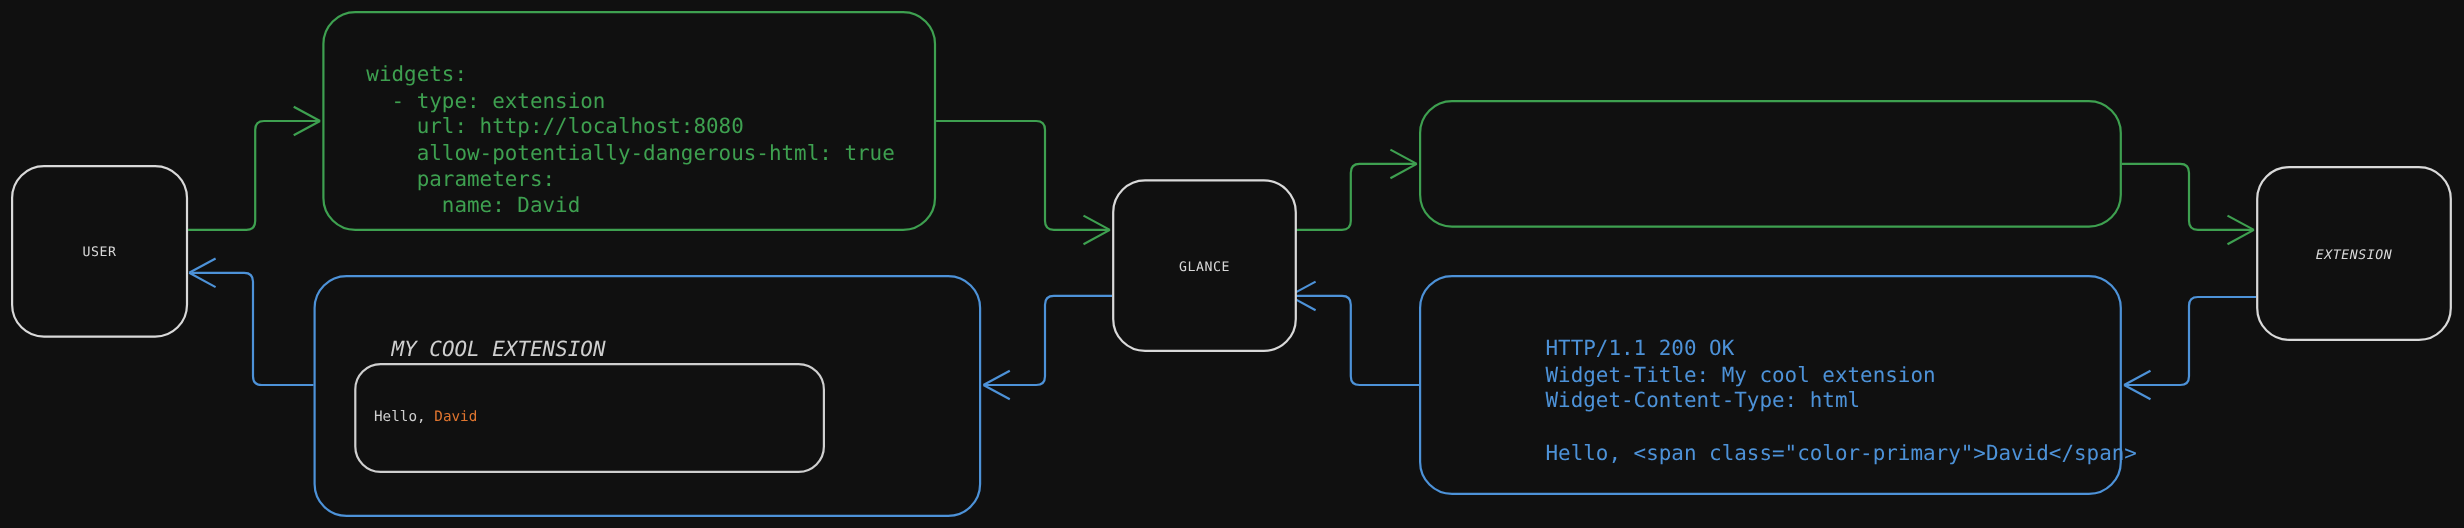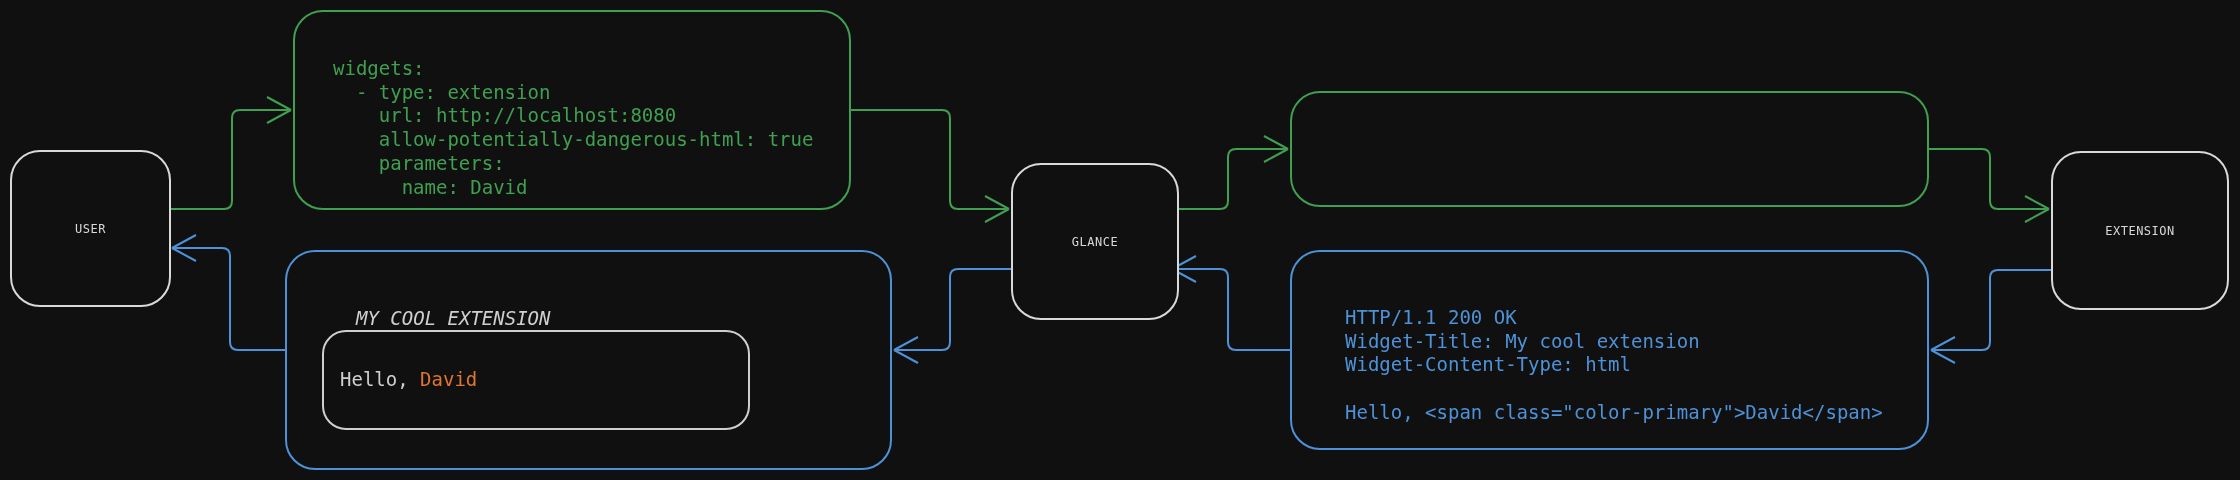--- a/index.html
+++ b/index.html
@@ -36,21 +36,21 @@
     font-family:"DejaVu Sans Mono", monospace;
     font-size:19px;line-height:23.7px;white-space:pre;
   }
   .code-green{color:var(--request-flow);}
   .code-blue{color:var(--response-flow);}
   .code-gray{color:var(--text);}
   .inner-widget{
     position:absolute;left:322px;top:330px;width:428px;height:100px;
     border:2px solid var(--text);border-radius:24px;box-sizing:border-box;
   }
-  .greeting{position:absolute;left:340px;top:368px;font-size:19px;line-height:23.7px;white-space:pre;}
+  .greeting{position:absolute;left:340px;top:368px;font-size:13px;line-height:23.7px;white-space:pre;}
   .greeting .prefix{color:var(--text);}
   .greeting .name{color:var(--accent-name);}
 </style>
 </head>
 <body>
 
 <div class="canvas">
 
   <svg class="connectors" viewBox="0 0 2240 480" xmlns="http://www.w3.org/2000/svg">
 
@@ -74,36 +74,36 @@
   </svg>
 
   <div class="box node" style="left:10px;top:150px;width:161px;height:157px;">
     <span>USER</span>
   </div>
 
   <div class="box node" style="left:1011px;top:163px;width:168px;height:157px;">
     <span>GLANCE</span>
   </div>
 
-  <div class="box node" style="left:2051px;top:151px;width:178px;height:159px;">
+  <div class="box node" style="left:2051px;top:151px;width:178px;height:159px;font-style:italic;">
     <span>EXTENSION</span>
   </div>
 
   <div class="box msg-green" style="left:293px;top:10px;width:558px;height:200px;"></div>
   <pre class="code code-green" style="left:317px;top:41px;">widgets:
   - type: extension
     url: http://localhost:8080
     allow-potentially-dangerous-html: true
     parameters:
       name: David</pre>
 
   <div class="box msg-green" style="left:1290px;top:91px;width:639px;height:116px;"></div>
 
   <div class="box msg-blue" style="left:1290px;top:250px;width:639px;height:200px;"></div>
-  <pre class="code code-blue" style="left:1329px;top:290px;">HTTP/1.1 200 OK
+  <pre class="code code-blue" style="left:1389px;top:290px;">HTTP/1.1 200 OK
 Widget-Title: My cool extension
 Widget-Content-Type: html
 
 Hello, &lt;span class="color-primary"&gt;David&lt;/span&gt;</pre>
 
   <div class="box msg-blue" style="left:285px;top:250px;width:607px;height:220px;">
   </div>
   <pre class="code code-gray" style="left:340px;top:291px;font-style:italic;">MY COOL EXTENSION</pre>
   <div class="inner-widget"></div>
   <div class="greeting"><span class="prefix">Hello, </span><span class="name">David</span></div>

